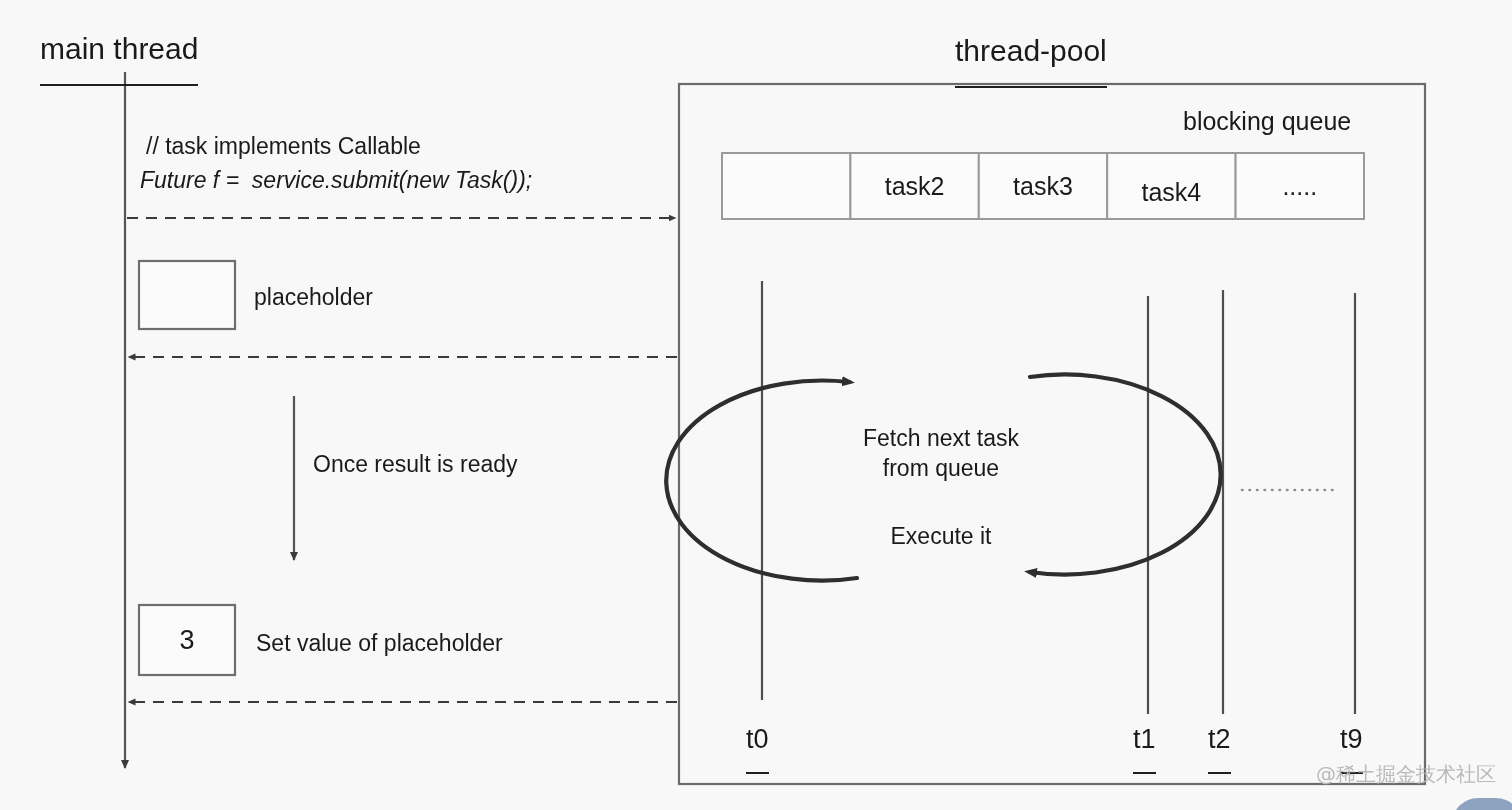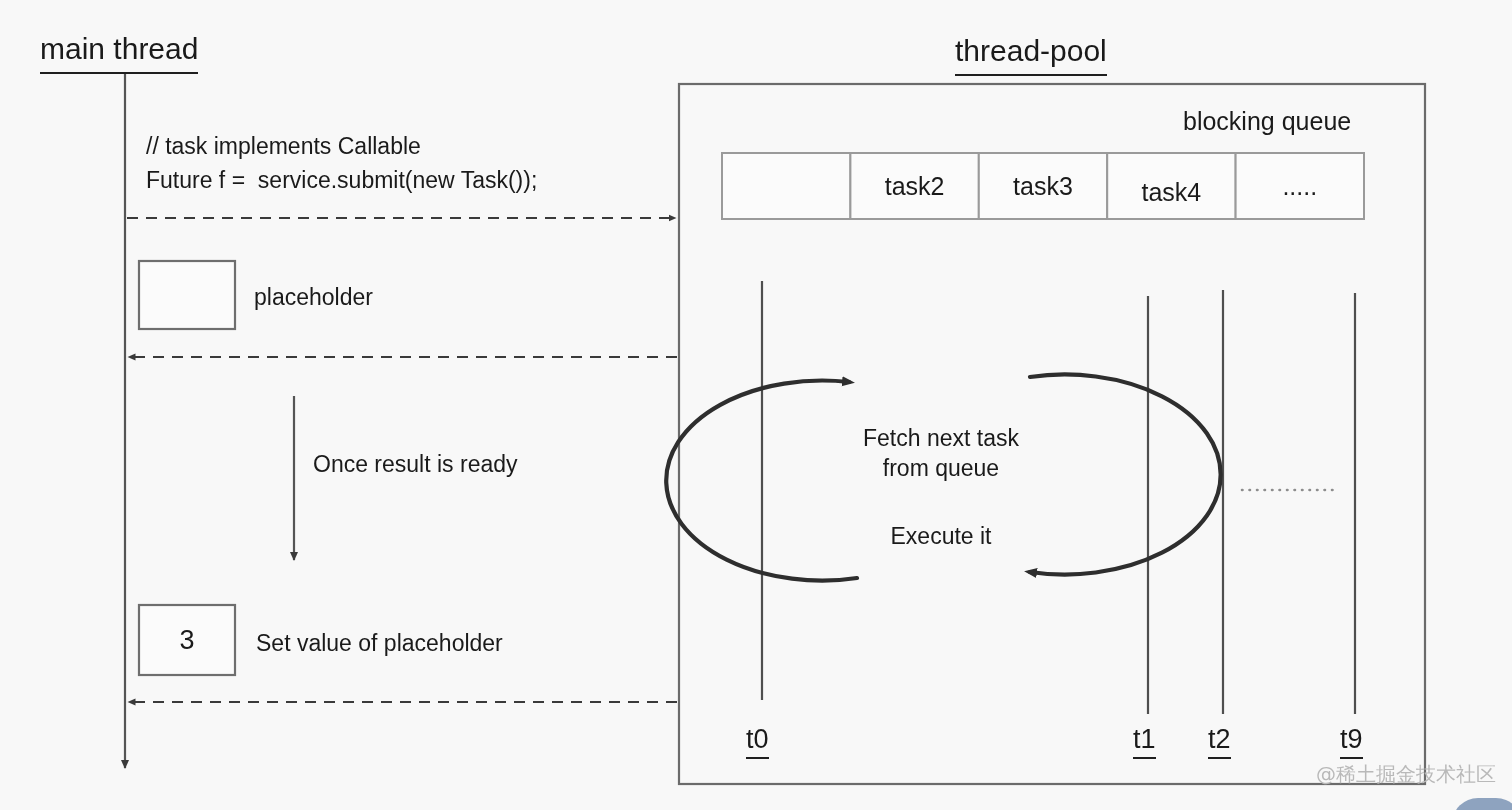--- a/index.html
+++ b/index.html
@@ -25,38 +25,38 @@
   }
   .lbl {
     position: absolute;
     color: #1a1a1a;
     white-space: pre;
     line-height: 1.25;
   }
   .title {
     font-size: 30px;
     border-bottom: 2px solid #1f1f1f;
-    padding-bottom: 4px;
+    padding-bottom: 16px;
   }
   .code {
     font-size: 23px;
     white-space: pre;
   }
   .note {
     font-size: 23px;
   }
   .queue-title { font-size: 25px; }
   .cycle-text {
     font-size: 23px;
     text-align: center;
   }
   .thread-tick {
     font-size: 27px;
     border-bottom: 2px solid #1f1f1f;
-    padding-bottom: 0px;
+    padding-bottom: 15px;
   }
   .boxval {
     position: absolute;
     font-size: 27px;
     color: #1a1a1a;
     display: flex;
     align-items: center;
     justify-content: center;
   }
   .cell-text {
@@ -140,21 +140,21 @@
 
       <path d="M 857 578 A 156 100 0 1 1 849 382" marker-end="url(#arrowCurve)"></path>
 
       <path d="M 1030 377 A 156 100 0 1 1 1030 572" marker-end="url(#arrowCurve)"></path>
     </g>
   </svg>
 
   <div class="lbl title" style="left:40px; top:30px;">main thread</div>
 
   <div class="lbl code comment" style="left:146px; top:132px;">// task implements Callable</div>
-  <div class="lbl code" style="left:146px; top:166px;">Future f =  service.submit(new Task());</div>
+  <div class="lbl code" style="left:140px; top:166px;font-style:italic;">Future f =  service.submit(new Task());</div>
 
   <div class="boxval" style="left:139px; top:261px; width:96px; height:68px;"></div>
   <div class="lbl note" style="left:254px; top:283px;">placeholder</div>
 
   <div class="lbl note" style="left:313px; top:450px;">Once result is ready</div>
 
   <div class="boxval" style="left:139px; top:605px; width:96px; height:70px;">3</div>
   <div class="lbl note" style="left:256px; top:629px;">Set value of placeholder</div>
 
   <div class="lbl title" style="left:955px; top:32px;">thread-pool</div>

